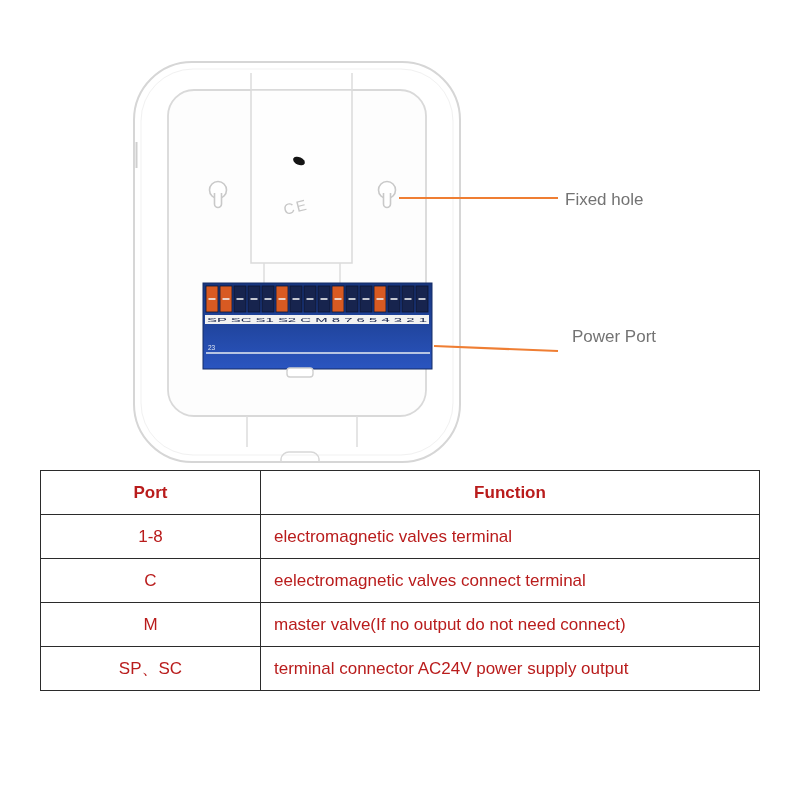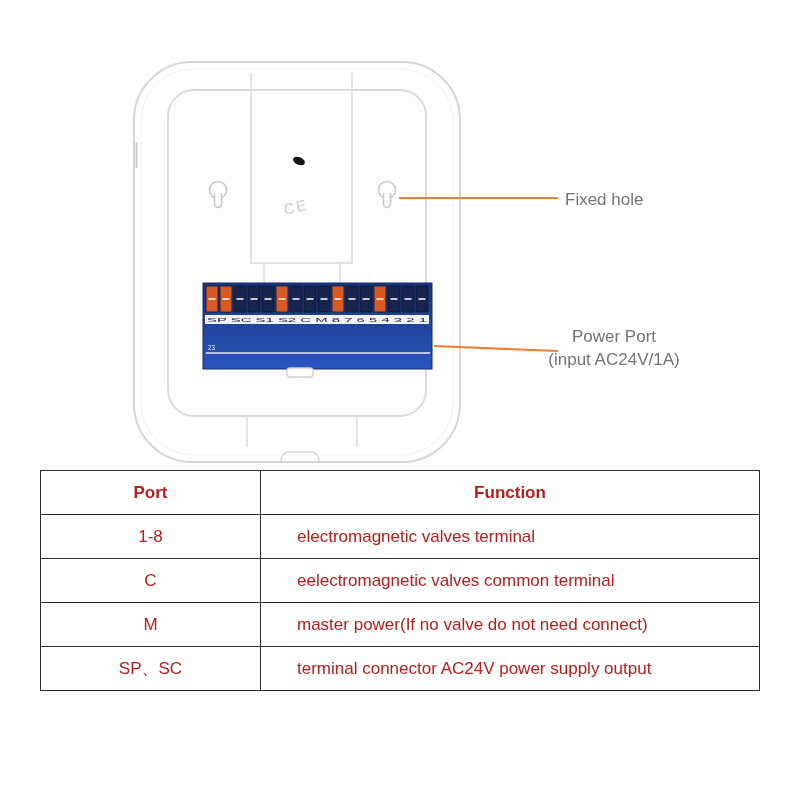--- a/index.html
+++ b/index.html
@@ -22,21 +22,21 @@
   }
   table.spec th, table.spec td{
     border:1.5px solid #2b2b2b;
     height:41px;
     font-size:17px;
     color:#b91c1c;
     background:#ffffff;
   }
   table.spec th{font-weight:bold;text-align:center;}
   td.port-cell{text-align:center;margin-left:34px;}
-  td.func-cell{text-align:left;padding-left:36px;}
+  td.func-cell{text-align:left;padding-left:13px;}
   col.port-col{width:220px;}
 </style>
 </head>
 <body>
 
 <div class="diagram">
 
   <svg width="800" height="470" viewBox="0 0 800 470">
     <defs>
       <linearGradient id="blockGrad" x1="0" y1="0" x2="0" y2="1">
@@ -132,21 +132,20 @@
     <line x1="399" y1="198" x2="558" y2="198" stroke="#ef7e33" stroke-width="2.2"></line>
     <line x1="434" y1="346" x2="558" y2="351" stroke="#ef7e33" stroke-width="2.2"></line>
   </svg>
 
   
   <div class="ann ann-fixed">
     <span>Fixed hole</span>
   </div>
   <div class="ann ann-power">
     <div>Power Port</div>
-    <div>(input AC24V/1A)</div>
   </div>
 </div>
 
 <table class="spec">
   <colgroup>
       <col class="port-col">
       <col>
     </colgroup>
   <thead>
     <tr>
@@ -154,24 +153,24 @@
       <th>Function</th>
     </tr>
   </thead>
   <tbody>
     <tr>
       <td class="port-cell">1-8</td>
       <td class="func-cell">electromagnetic valves terminal</td>
     </tr>
     <tr>
       <td class="port-cell">C</td>
-      <td class="func-cell">eelectromagnetic valves  common terminal</td>
+      <td class="func-cell">eelectromagnetic valves  connect terminal</td>
     </tr>
     <tr>
       <td class="port-cell">M</td>
-      <td class="func-cell">master power(If no valve do not need connect)</td>
+      <td class="func-cell">master valve(If no output do not need connect)</td>
     </tr>
     <tr>
       <td class="port-cell">SP、SC</td>
       <td class="func-cell">terminal connector AC24V power supply output</td>
     </tr>
   </tbody>
 </table>
 
 </body></html>

